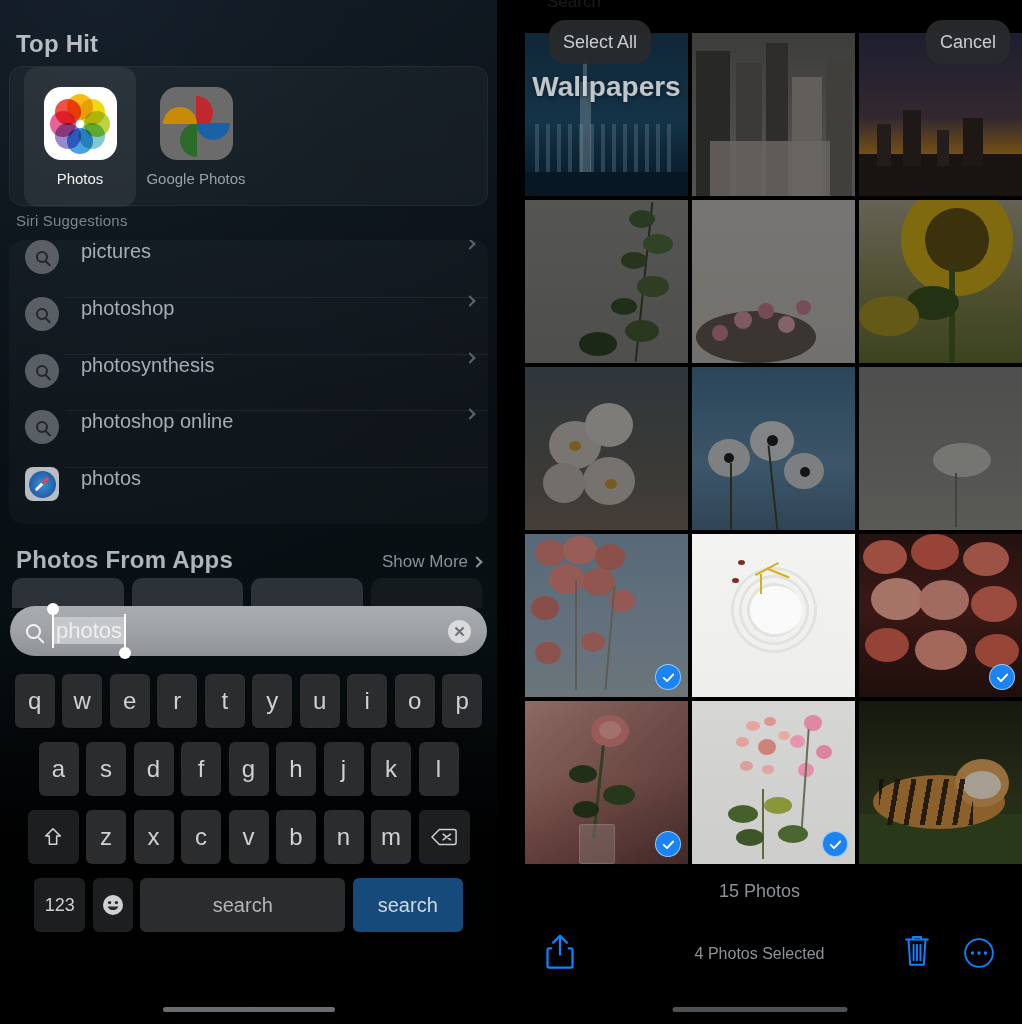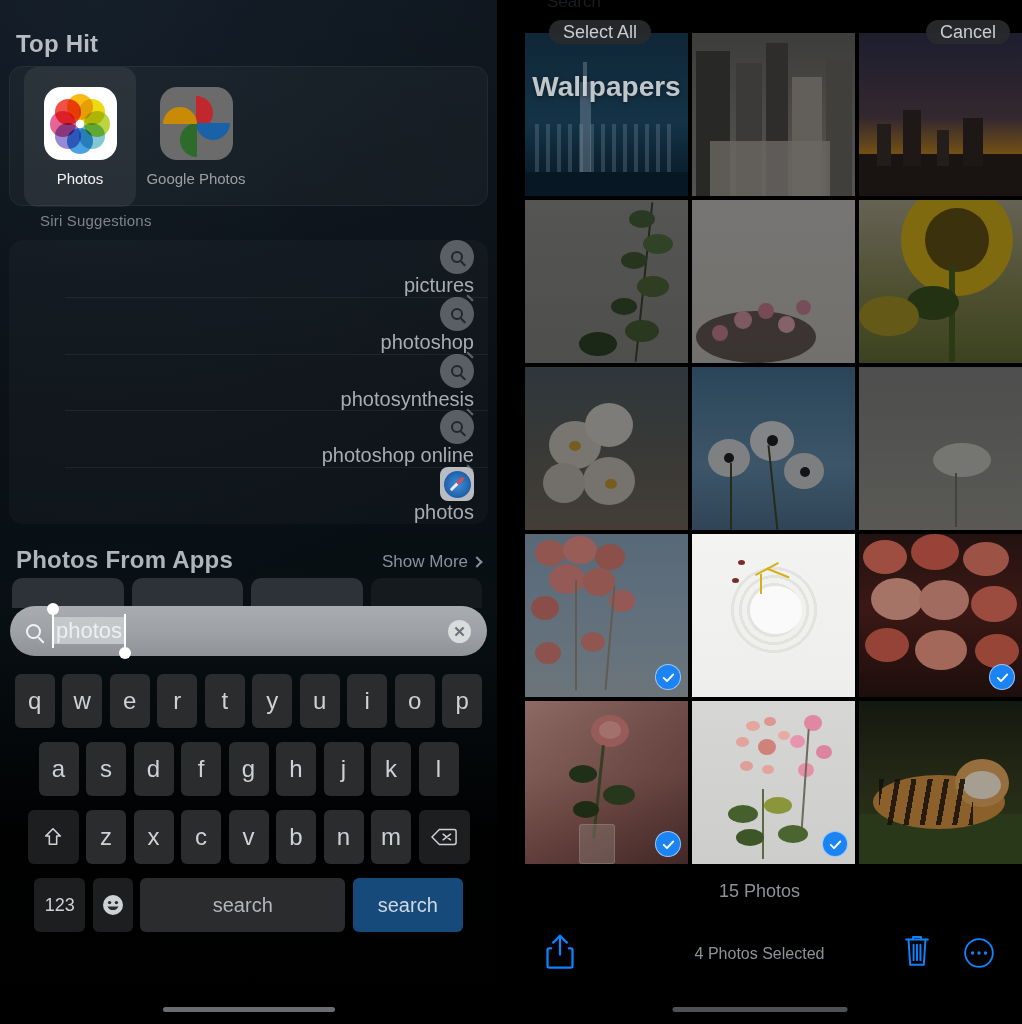--- a/index.html
+++ b/index.html
@@ -12,21 +12,21 @@
     background:
       radial-gradient(120% 60% at 20% 0%, #16202b 0%, #0d131b 45%, #080b10 100%),
       #07090d;
     overflow:hidden; }
   .left-tint{ position:absolute; inset:0;
     background:linear-gradient(180deg, rgba(20,30,40,.55) 0%, rgba(10,20,24,.35) 40%,
       rgba(8,22,24,.45) 60%, rgba(0,0,0,.92) 82%, #000 100%); }
 
   .sec-title{ position:absolute; color:#9ba2a9; font-weight:bold; letter-spacing:.2px; }
   #top-hit-title{ left:16px; top:30px; font-size:24px; color:#b6bcc2; }
-  #siri-title{ left:16px; top:212px; font-size:15px; color:#7d848b; font-weight:normal;margin-left:24px; }
+  #siri-title{ left:16px; top:212px; font-size:15px; color:#7d848b; font-weight:normal; }
   #from-apps-title{ left:16px; top:546px; font-size:24px; color:#aeb5bb; }
   #show-more{ position:absolute; right:16px; top:552px; font-size:17px; color:#8a9198;
     display:flex; align-items:center; gap:5px; }
   .chev{ display:inline-block; width:8px; height:8px; border-right:2px solid currentColor;
     border-top:2px solid currentColor; transform:rotate(45deg); }
 
   
   .tophit-card{ position:absolute; left:9px; top:66px; width:479px; height:140px;
     background:rgba(255,255,255,.035); border-radius:14px;
     border:1px solid rgba(255,255,255,.05); }
@@ -36,22 +36,22 @@
   .app-icon{ width:73px; height:73px; border-radius:17px; position:relative; overflow:hidden; }
   .app-label{ font-size:15px; }
   .ic-photos{ background:#fff; }
   .petal{ position:absolute; width:26px; height:26px; border-radius:50%;
     left:23.5px; top:23.5px; mix-blend-mode:multiply; opacity:.92; }
   .ic-gphotos{ background:#6b6b6b; }
 
   
   .siri-card{ position:absolute; left:9px; top:240px; width:479px; height:284px;
     background:rgba(255,255,255,.028); border-radius:14px; overflow:hidden; }
-  .siri-row{ position:relative; height:56.8px; display:flex; align-items:flex-end;
-    padding:0 14px 0 16px;flex-direction:column; }
+  .siri-row{ position:relative; height:56.8px; display:flex; align-items:flex-start;
+    padding:0 14px 0 16px; }
   .siri-row+.siri-row::before{ content:''; position:absolute; left:56px; right:0; top:0;
     height:1px; background:rgba(255,255,255,.06); }
   .srch-bubble{ width:34px; height:34px; border-radius:50%; background:#5a5f65;
     display:flex; align-items:center; justify-content:center; flex:0 0 auto; }
   .mag{ width:12px; height:12px; border:2px solid #23262a; border-radius:50%;
     position:relative; }
   .mag::after{ content:''; position:absolute; width:2px; height:7px; background:#23262a;
     right:-3px; bottom:-6px; transform:rotate(-45deg); border-radius:1px; }
   .siri-text{ margin-left:22px; font-size:20px; color:#a7adb4; flex:1 1 auto; }
   .row-chev{ color:#5d636a; }
@@ -103,21 +103,21 @@
   .key.fn{ background:#1c1e20; }
   #row1{ margin-top:6px; } #row2{ margin-top:14px; } #row3{ margin-top:14px; }
   #row4{ margin-top:14px; }
   .home-ind{ position:absolute; left:50%; transform:translateX(-50%); bottom:12px;
     width:172px; height:5px; border-radius:3px; background:#6a6d70; }
 
   
   .right-panel{ position:absolute; left:497px; top:0; width:525px; height:1024px;
     background:#000; overflow:hidden; }
   .rp-search{ position:absolute; left:50px; top:-8px; font-size:17px; color:#1a1c1f; }
-  .pill{ position:absolute; top:20px; height:24px; border-radius:16px;
+  .pill{ position:absolute; top:20px; height:44px; border-radius:16px;
     background:rgba(40,42,45,.92); color:#c9ccd0; font-size:18px;
     display:flex; align-items:center; padding:0 14px; z-index:6; }
   #select-all{ left:52px; } #cancel-btn{ right:12px; }
 
   .grid{ position:absolute; left:28px; top:33px; width:497px; display:grid;
     grid-template-columns:163px 163px 163px; gap:4px; }
   .cell{ position:relative; height:163px; overflow:hidden; background:#111; }
   .cell .ph{ position:absolute; inset:0; }
   .chk{ position:absolute; right:7px; bottom:7px; width:26px; height:26px;
     border-radius:50%; background:#1b84f2; border:1.5px solid rgba(255,255,255,.55);

